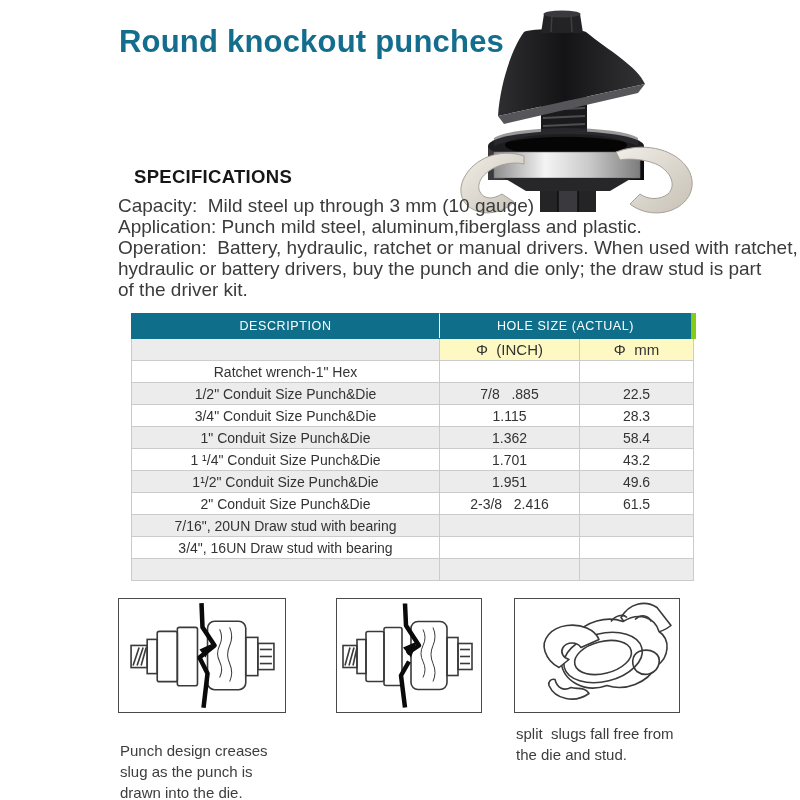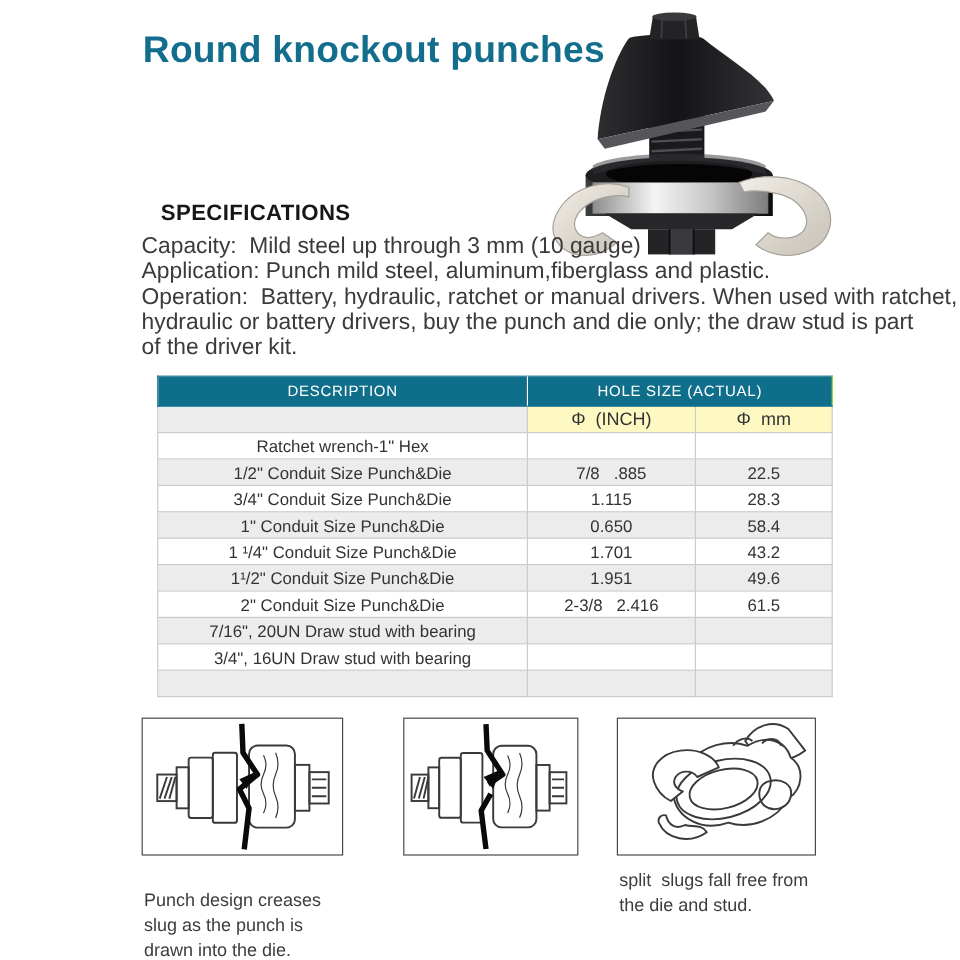--- a/index.html
+++ b/index.html
@@ -23,21 +23,21 @@
   }
   .spec-table th, .spec-table td {
     border:1px solid #cbcbcb; text-align:center; padding:0;
     height:22px; font-size:14px; color:#333; font-weight:normal;
     overflow:hidden; white-space:pre;
   }
   .spec-table tr.hd th {
     background:#0f6f8a; color:#ffffff; font-size:12.5px; letter-spacing:0.6px;
     height:25px; border-color:#0f6f8a; border-right:1px solid rgba(255,255,255,0.55);
   }
-  .spec-table tr.hd th:last-child { border-right:1px solid #84cc16; }
+  .spec-table tr.hd th:last-child { border-right:5px solid #84cc16; }
   .spec-table tr.sub td { font-size:15px; color:#333; background:#fef9c3; }
   .spec-table tr.sub td:first-child { background:#ececec; }
   .spec-table tbody tr:nth-child(even) td { background:#ececec; }
   .spec-table tbody tr:nth-child(odd) td { background:#ffffff; }
 
   figure.fig { position:absolute; top:598px; margin:0; }
   .figbox { border:1.6px solid #4a4a4a; background:#fff; height:115px; }
   #fig1 { left:118px; width:168px; } #fig1 .figbox { width:168px; }
   #fig2 { left:336px; width:146px; } #fig2 .figbox { width:146px; }
   #fig3 { left:514px; width:166px; } #fig3 .figbox { width:166px; }
@@ -165,21 +165,21 @@
         <td>7/8   .885</td>
         <td>22.5</td>
       </tr>
       <tr>
         <td>3/4" Conduit Size Punch&amp;Die</td>
         <td>1.115</td>
         <td>28.3</td>
       </tr>
       <tr>
         <td>1" Conduit Size Punch&amp;Die</td>
-        <td>0.650</td>
+        <td>1.362</td>
         <td>58.4</td>
       </tr>
       <tr>
         <td>1 ¹/4" Conduit Size Punch&amp;Die</td>
         <td>1.701</td>
         <td>43.2</td>
       </tr>
       <tr>
         <td>1¹/2" Conduit Size Punch&amp;Die</td>
         <td>1.951</td>

